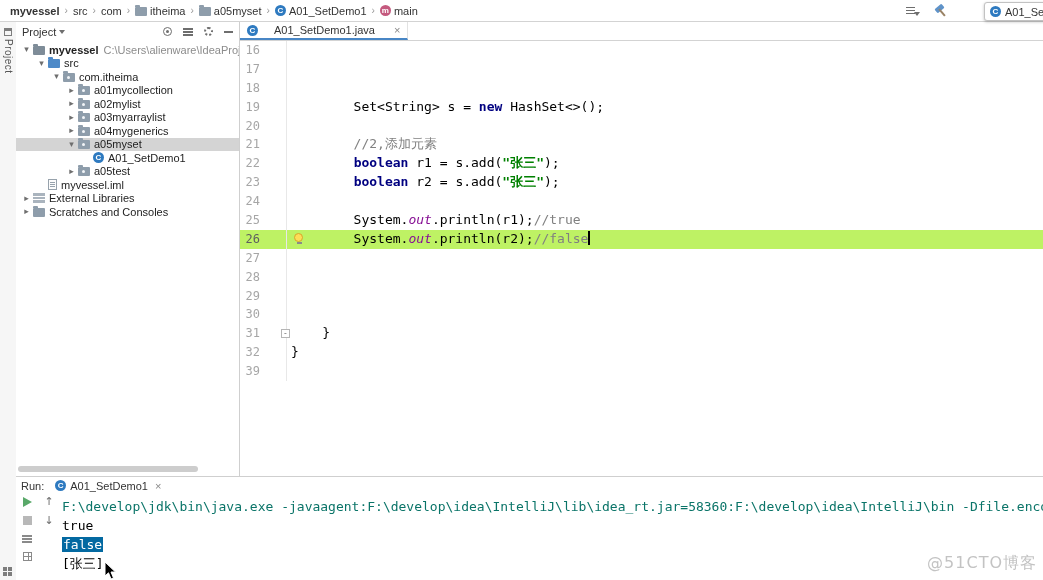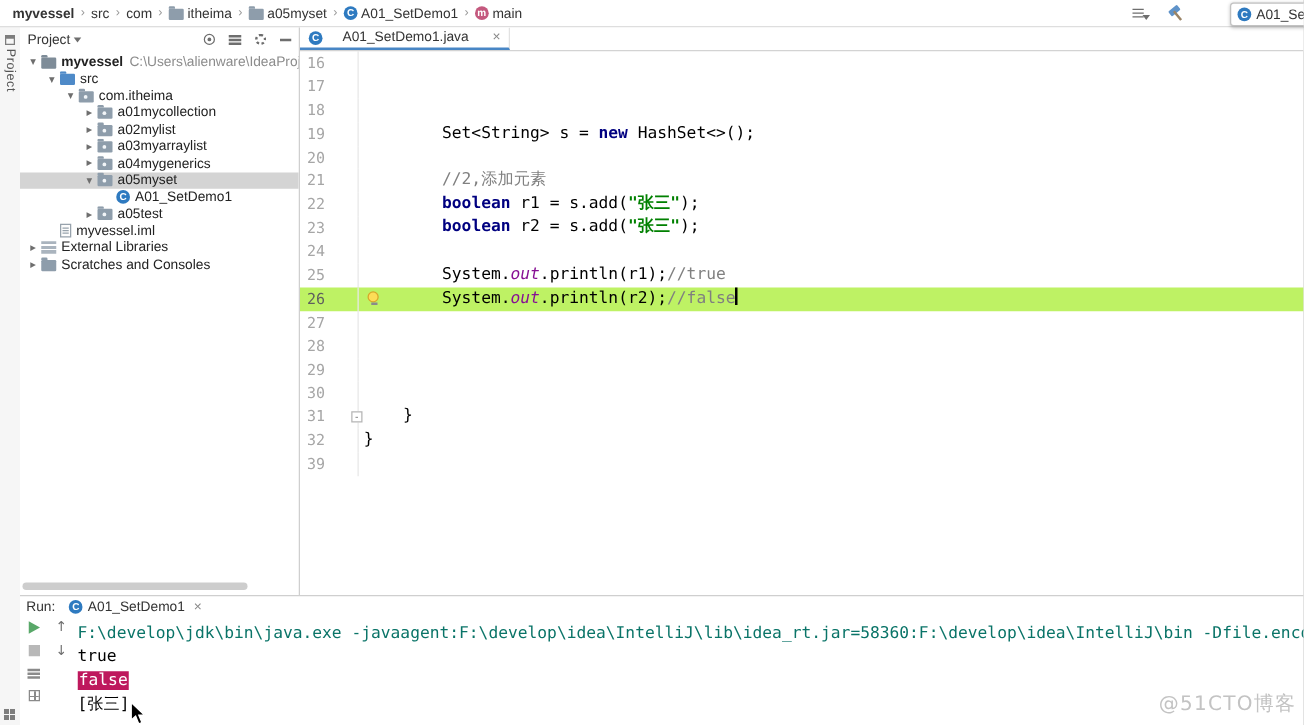--- a/index.html
+++ b/index.html
@@ -110,21 +110,21 @@
   .rt-burger { position:relative; width:10px; height:9px; }
   .rt-burger i { position:absolute; left:0; width:10px; height:1.5px; background:#8a8a8a; }
   .rt-burger i:nth-child(1){top:1px}.rt-burger i:nth-child(2){top:4px}.rt-burger i:nth-child(3){top:7px}
   .rt-grid { width:9px; height:9px; border:1px solid #8a8a8a; background:linear-gradient(90deg,transparent 0 3.5px,#8a8a8a 3.5px 4.5px,transparent 4.5px),linear-gradient(transparent 0 3.5px,#8a8a8a 3.5px 4.5px,transparent 4.5px); }
   .rt-arrow { font-size:11px; color:#6e6e6e; line-height:10px; font-family:"DejaVu Sans",sans-serif; }
   .console { position:absolute; left:46px; top:0; right:0; bottom:0; padding-top:3px;
              font-family:"DejaVu Sans Mono","Liberation Mono",monospace; font-size:13px; overflow:hidden; }
   .con-line { height:19px; line-height:19px; white-space:pre; }
   .con-cmd { color:#0a7468; }
   .con-out { color:#000; }
-  .con-sel { color:#fff; background:#be185d; padding:0 1px; }
+  .con-sel { color:#fff; background:#0369a1; padding:0 1px; }
   
   .watermark { position:absolute; right:6px; bottom:6px; font-size:16px; color:#c3c3c3; letter-spacing:1px;
                font-family:"DejaVu Sans",sans-serif; z-index:70; }
   .mouse-cursor { position:absolute; left:104px; top:561px; z-index:80; }
 </style>
 </head>
 <body>
 
 <div class="screen">
 

